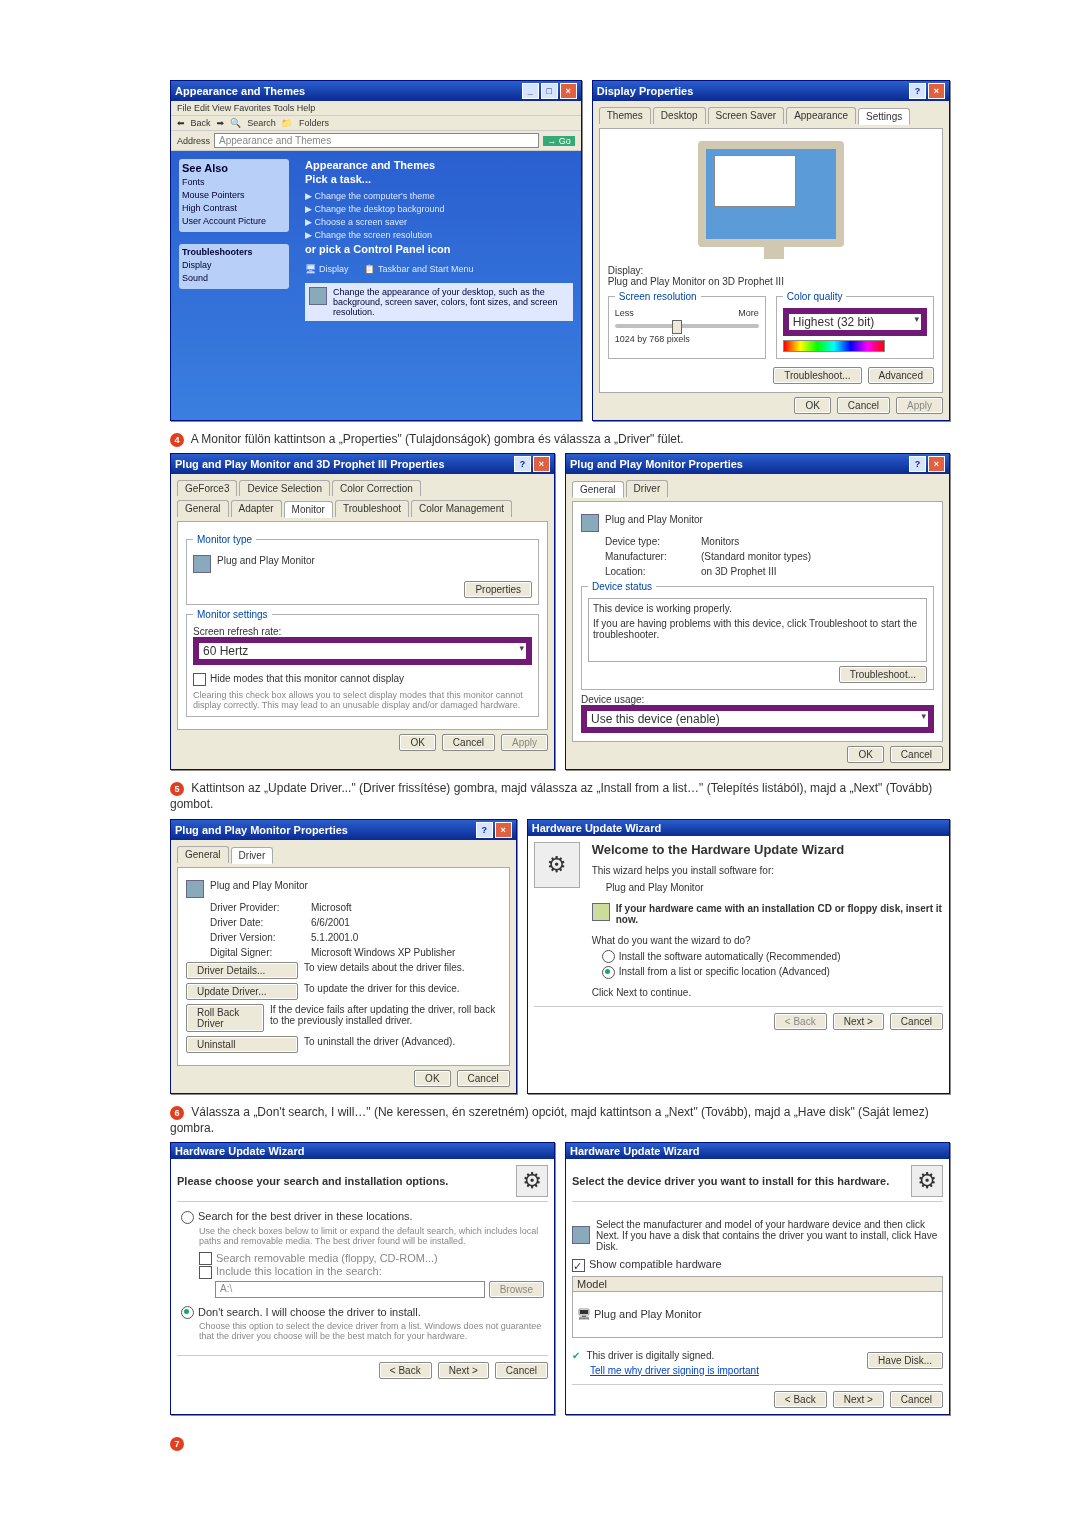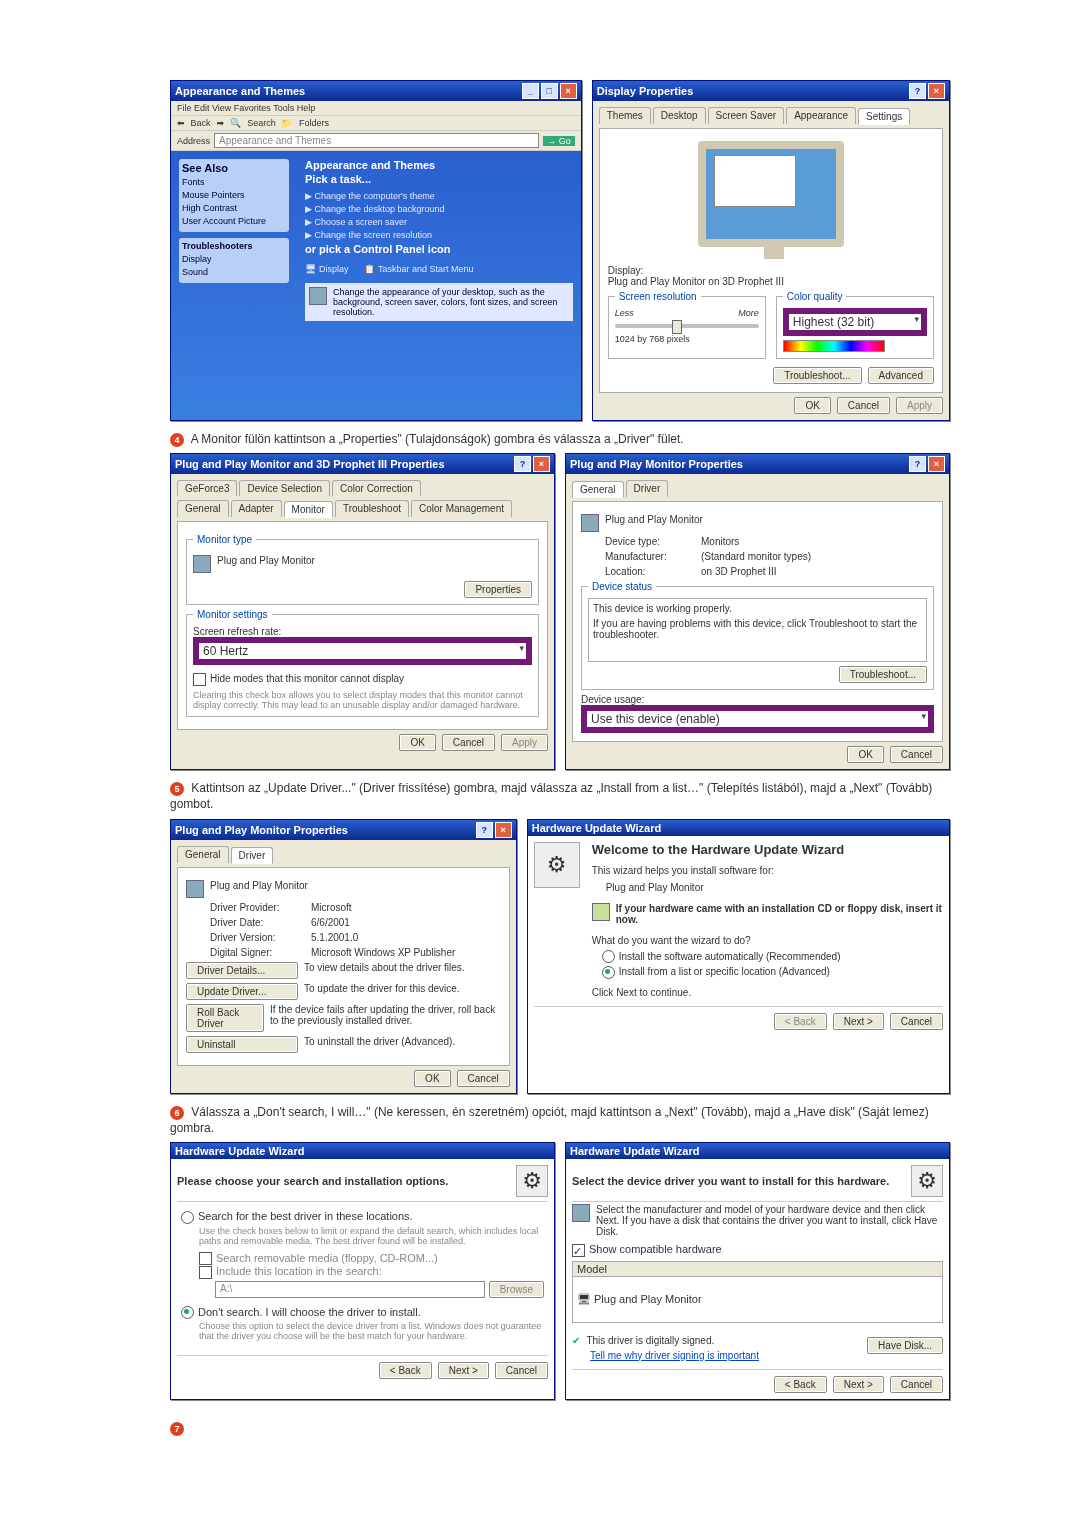--- a/index.html
+++ b/index.html
@@ -172,21 +172,21 @@
       </div>
       <div style="display:flex; flex:1;">
         <div class="sidepanel" style="flex:0 0 110px;">
           <div style="background:#b8d0f8; color:#003; padding:3px; border-radius:3px;">
             <div style="font-size:11px; font-weight:bold;">See Also</div>
             <div class="item" style="color:#003;">Fonts</div>
             <div class="item" style="color:#003;">Mouse Pointers</div>
             <div class="item" style="color:#003;">High Contrast</div>
             <div class="item" style="color:#003;">User Account Picture</div>
           </div>
-          <div style="background:#b8d0f8; color:#003; padding:3px; border-radius:3px; margin-top:6px;">
+          <div style="background:#b8d0f8; color:#003; padding:3px; border-radius:3px; margin-top:12px;">
             <div style="font-size:9px; font-weight:bold;">Troubleshooters</div>
             <div class="item" style="color:#003;">Display</div>
             <div class="item" style="color:#003;">Sound</div>
           </div>
         </div>
         <div class="sidepanel" style="flex:1;">
           <div style="font-size:11px; font-weight:bold;">Appearance and Themes</div>
           <h4>Pick a task...</h4>
           <div class="item">▶ <span>Change the computer's theme</span></div>
           <div class="item">▶ <span>Change the desktop background</span></div>
@@ -224,21 +224,21 @@
         <div class="panel">
           <div class="monitor-preview">
             <div style="position:absolute; left:8px; top:6px; width:80px; height:50px; background:#fff; border:1px solid #888;"></div>
           </div>
           <div style="height:14px;"></div>
           <div class="label">Display:</div>
           <div class="label">Plug and Play Monitor on 3D Prophet III</div>
           <div style="display:flex; gap:10px;">
             <fieldset class="groupbox" style="flex:1;">
               <legend>Screen resolution</legend>
-              <div style="display:flex; justify-content:space-between;font-style:italic;" class="small">
+              <div style="display:flex; justify-content:space-between;" class="small">
                 <span>Less</span>
                 <span>More</span>
               </div>
               <div class="slider">
                   <div class="thumb"></div>
                 </div>
               <div class="small" style="text-align:left;">1024 by 768 pixels</div>
             </fieldset>
             <fieldset class="groupbox" style="flex:1;">
               <legend>Color quality</legend>
@@ -501,21 +501,21 @@
 
     <div class="win" style="flex:1;">
       <div class="titlebar">
           <span>Hardware Update Wizard</span>
         </div>
       <div class="body" style="background:#fff;">
         <div style="display:flex; justify-content:space-between; align-items:center; border-bottom:1px solid #ccc; padding-bottom:4px;">
           <b>Select the device driver you want to install for this hardware.</b>
           <div class="wizicon" style="width:30px; height:30px;">⚙</div>
         </div>
-        <div class="iconline" style="margin-top:2px;">
+        <div class="iconline" style="margin-top:17px;align-items:center;">
             <div class="smallicon"></div>
             <span>Select the manufacturer and model of your hardware device and then click Next. If you have a disk that contains the driver you want to install, click Have Disk.</span>
           </div>
         <div style="margin-top:6px;"><span class="checkbox">✓</span><span>Show compatible hardware</span></div>
         <div style="border:1px solid #aaa; height:60px; margin-top:4px;">
           <div style="background:#ece9d8; border-bottom:1px solid #aaa; padding:1px 4px;">Model</div>
           <div style="padding:16px 4px;">🖥 <span>Plug and Play Monitor</span></div>
         </div>
         <div style="display:flex; justify-content:space-between; align-items:center; margin-top:8px;">
           <div>

